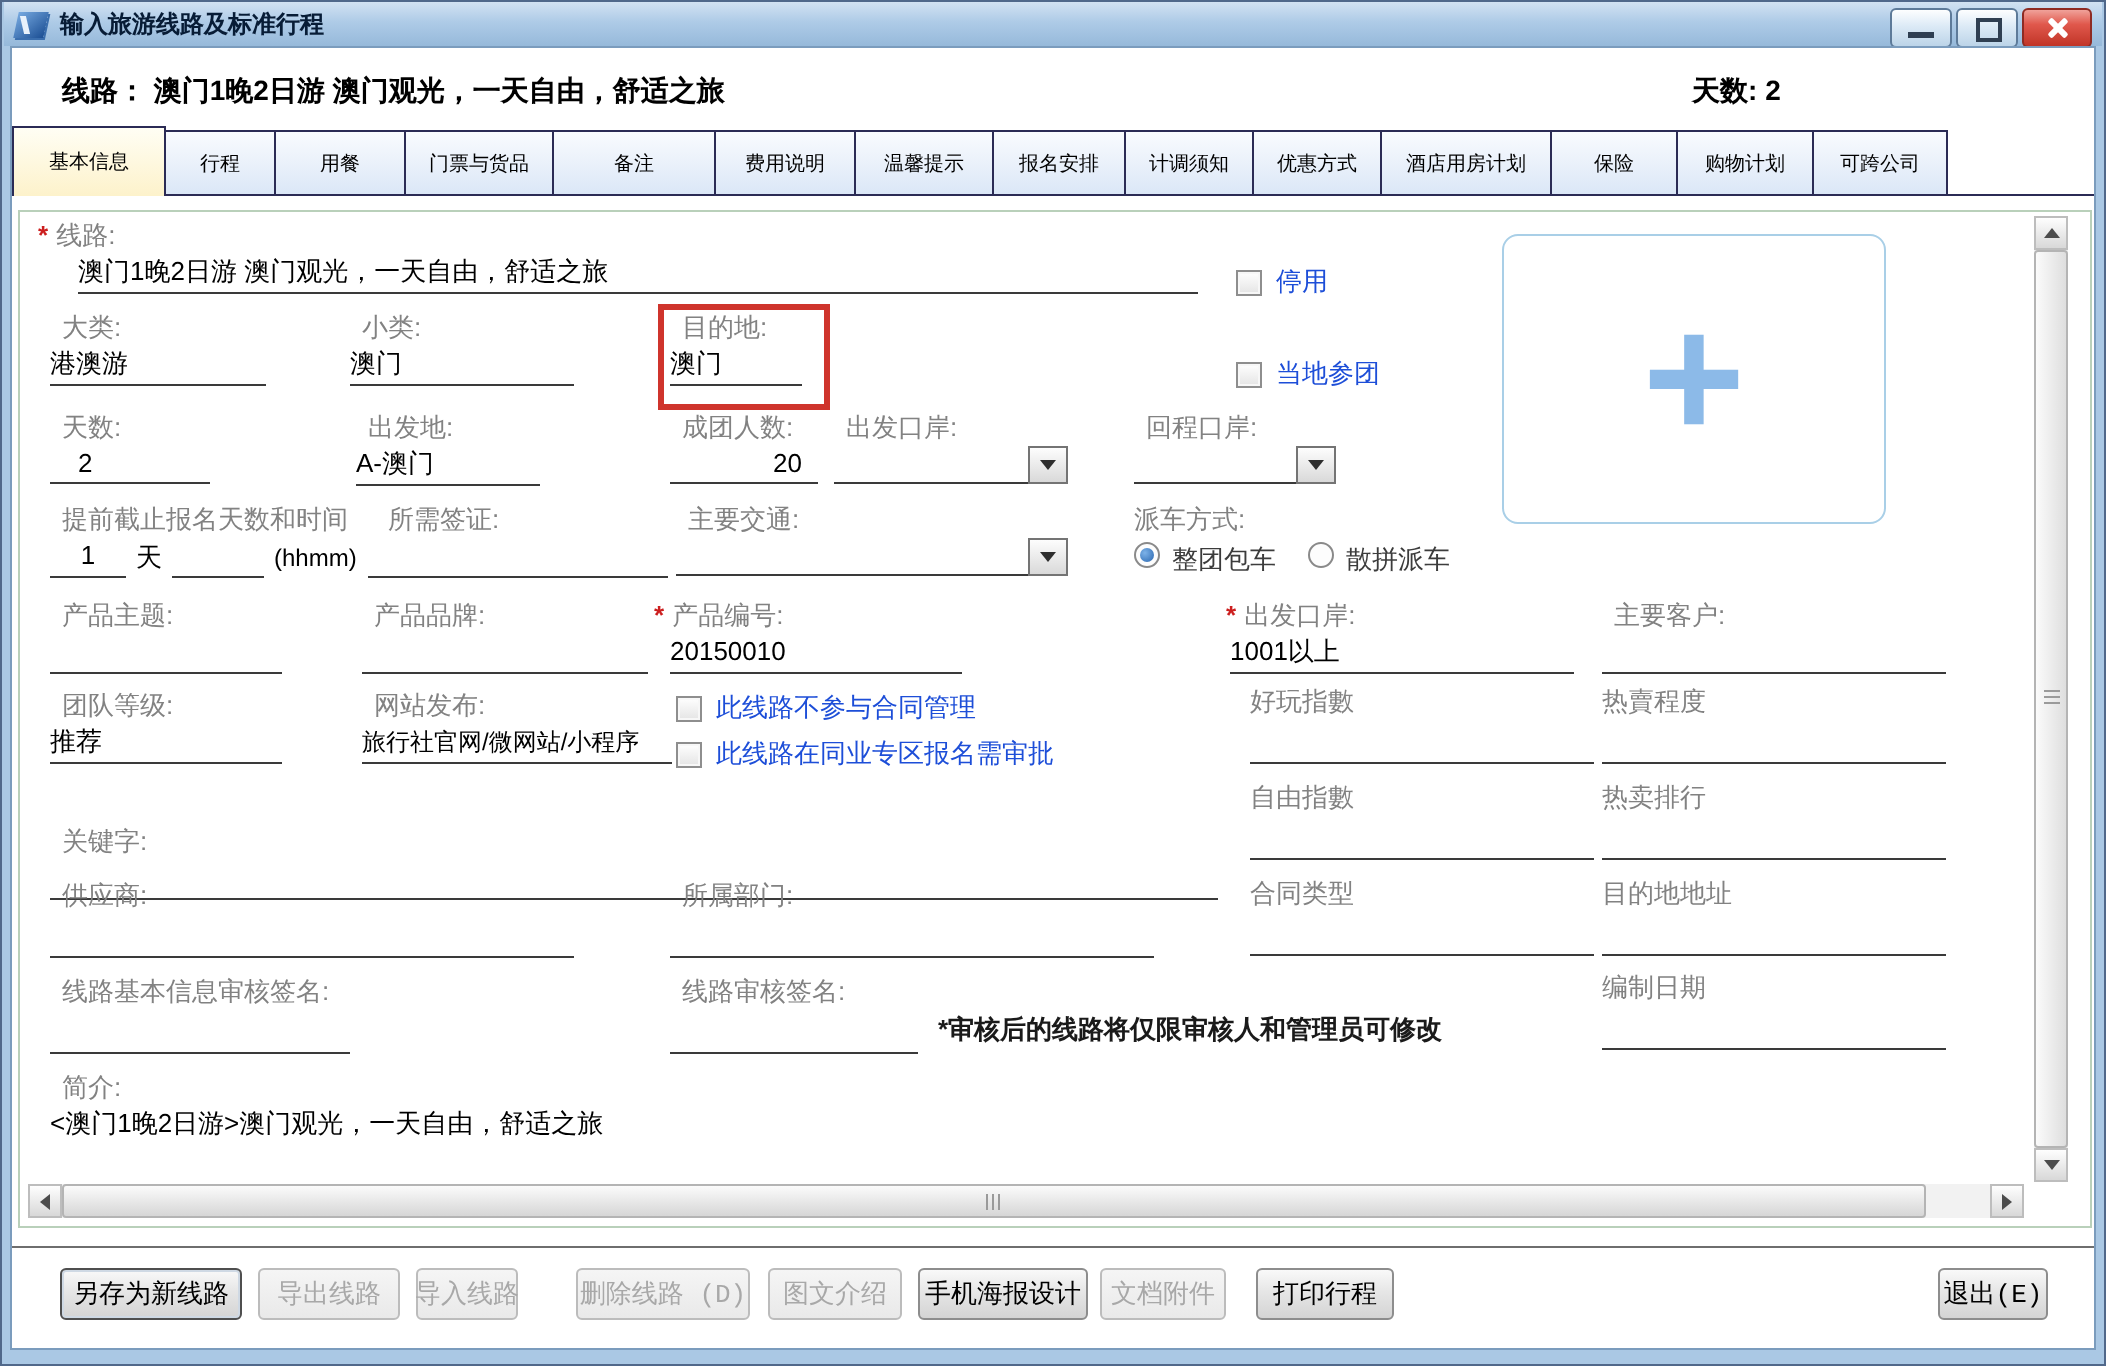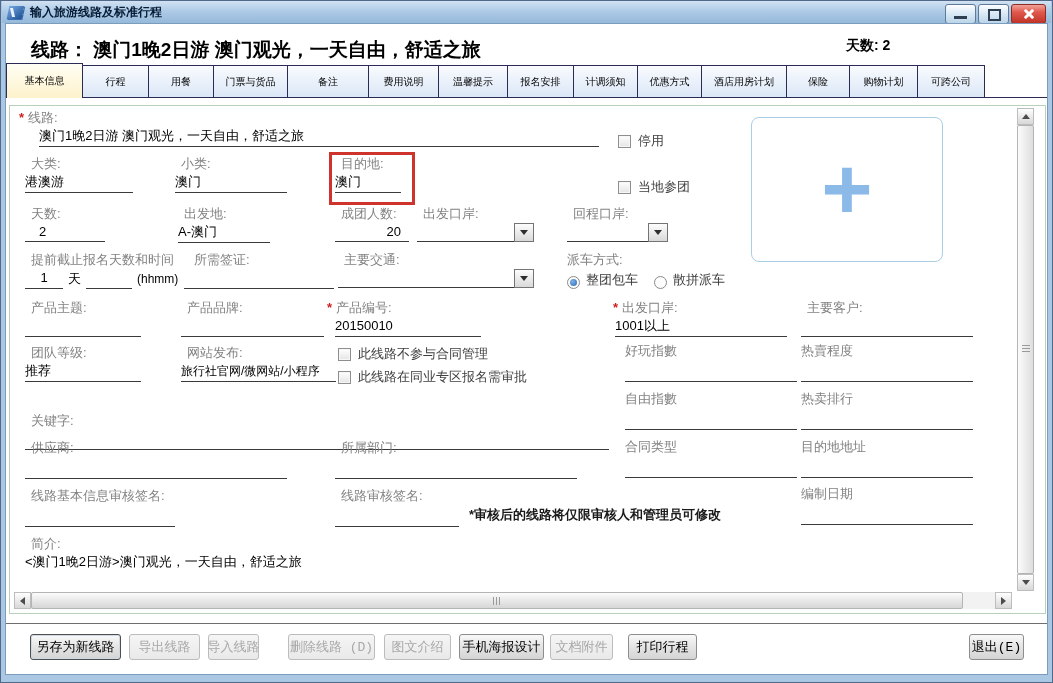--- a/index.html
+++ b/index.html
@@ -15,21 +15,21 @@
   .wbtn{width:29px;height:18px;border:1px solid #5d7globe;border:1px solid #5d7a99;border-radius:3px;
     background:linear-gradient(#fdfeff,#dceaf6 45%,#bcd4e8);position:relative;}
   .wbtn.close{width:33px;background:linear-gradient(#f0a29a,#e0584c 40%,#c03427);border-color:#8e2b23;}
   .wbtn.min::after{content:"";position:absolute;left:8px;right:8px;bottom:4px;height:3px;background:#2f3f52;}
   .wbtn.max::after{content:"";position:absolute;left:9px;top:4px;width:9px;height:8px;border:2px solid #2f3f52;background:transparent;}
   .wbtn.close::before,.wbtn.close::after{content:"";position:absolute;left:50%;top:50%;width:12px;height:3px;background:#fff;border-radius:1px;}
   .wbtn.close::before{transform:translate(-50%,-50%) rotate(45deg);}
   .wbtn.close::after{transform:translate(-50%,-50%) rotate(-45deg);}
   
   .client{position:absolute;left:4px;right:4px;top:22px;bottom:7px;background:#fff;border:1px solid #7b9cbd;}
-  .hdr-route{position:absolute;left:30px;top:36px;font-size:19px;font-weight:bold;color:#000;}
+  .hdr-route{position:absolute;left:30px;top:36px;font-size:14px;font-weight:bold;color:#000;}
   .hdr-days{position:absolute;left:845px;top:36px;font-size:14px;font-weight:bold;color:#000;}
   
   .tabs{position:absolute;left:6px;top:62px;height:35px;display:flex;align-items:flex-end;z-index:5;}
   .tabline{position:absolute;left:5px;right:5px;top:96px;height:1px;background:#2b2b55;z-index:4;}
   .tab{box-sizing:border-box;height:33px;margin-left:-1px;border:1px solid #2b2b55;display:flex;align-items:center;justify-content:center;
     background:linear-gradient(#f9fbfe,#dbe7f7);font-size:10px;color:#000;cursor:default;}
   .tab.active{height:35px;border-bottom:none;background:linear-gradient(#fffef4,#fdf2cb);z-index:6;}
   
   .panel{position:absolute;left:8px;top:104px;width:1037px;height:509px;background:#fff;border:1px solid #b9d0ba;box-sizing:border-box;}
   .fld{position:absolute;font-size:13px;}
@@ -38,23 +38,23 @@
   .lblrow .lbl{margin-left:0;}
   .req{color:#cc1f1f;font-weight:bold;margin-right:4px;}
   .val{display:block;color:#000;font-size:13px;height:20px;line-height:20px;border-bottom:1px solid #3a3a3a;white-space:nowrap;}
   .val.tall{height:22px;}
   .val.noline{border-bottom:none;}
   .combo{display:flex;align-items:flex-end;}
   .cval{flex:1;height:19px;border-bottom:1px solid #3a3a3a;}
   .cbtn{width:20px;height:19px;box-sizing:border-box;border:1px solid #747474;background:linear-gradient(#fdfdfd,#d9d9d9);
     display:flex;align-items:center;justify-content:center;}
   .arrdown{width:0;height:0;border-left:4px solid transparent;border-right:4px solid transparent;border-top:5px solid #2e2e2e;}
-  .cbrow{position:absolute;display:flex;align-items:center;gap:7px;font-size:13px;color:#404040;}
+  .cbrow{position:absolute;display:flex;align-items:center;gap:7px;font-size:13px;color:#1d4ed8;}
   .cb{width:13px;height:13px;box-sizing:border-box;border:1px solid #8e8e8e;background:linear-gradient(#ffffff,#e4e4e4);box-shadow:inset 0 0 0 1px #f7f7f7;}
-  .radiorow{display:flex;align-items:flex-end;gap:6px;margin-top:3px;color:#3c3c3c;}
+  .radiorow{display:flex;align-items:flex-start;gap:6px;margin-top:3px;color:#3c3c3c;}
   .radio{width:13px;height:13px;box-sizing:border-box;border:1px solid #8a8a8a;border-radius:50%;background:#fdfdfd;position:relative;}
   .radio.checked::after{content:"";position:absolute;inset:2px;border-radius:50%;background:radial-gradient(circle at 35% 35%,#7db2e8,#2a67b0);}
   .rlbl{margin-right:10px;}
   .redbox{position:absolute;border:3px solid #cf342c;z-index:3;}
   .photobox{position:absolute;left:750px;top:116px;width:190px;height:143px;border:1px solid #a9cfe7;border-radius:8px;
     display:flex;align-items:center;justify-content:center;}
   .plus{font-size:88px;color:#8cbae8;line-height:0.8;font-weight:bold;}
   .auditnote{position:absolute;left:468px;top:505px;font-size:13px;font-weight:bold;color:#1a1a1a;}
   
   .vscroll{position:absolute;left:1016px;top:107px;width:17px;height:483px;background:#f2f2f2;}
@@ -101,21 +101,21 @@
     <span>澳门1晚2日游 澳门观光，一天自由，舒适之旅</span>
   </div>
   <div class="hdr-days">
     <span>天数:</span>
     <span>2</span>
   </div>
 
   <div class="tabline"></div>
   <div class="tabs">
     <div class="tab active" style="width:77px">基本信息</div>
-    <div class="tab" style="width:67px">行程</div>
+    <div class="tab" style="width:56px">行程</div>
     <div class="tab" style="width:66px">用餐</div>
     <div class="tab" style="width:75px">门票与货品</div>
     <div class="tab" style="width:82px">备注</div>
     <div class="tab" style="width:71px">费用说明</div>
     <div class="tab" style="width:70px">温馨提示</div>
     <div class="tab" style="width:67px">报名安排</div>
     <div class="tab" style="width:65px">计调须知</div>
     <div class="tab" style="width:65px">优惠方式</div>
     <div class="tab" style="width:86px">酒店用房计划</div>
     <div class="tab" style="width:64px">保险</div>

